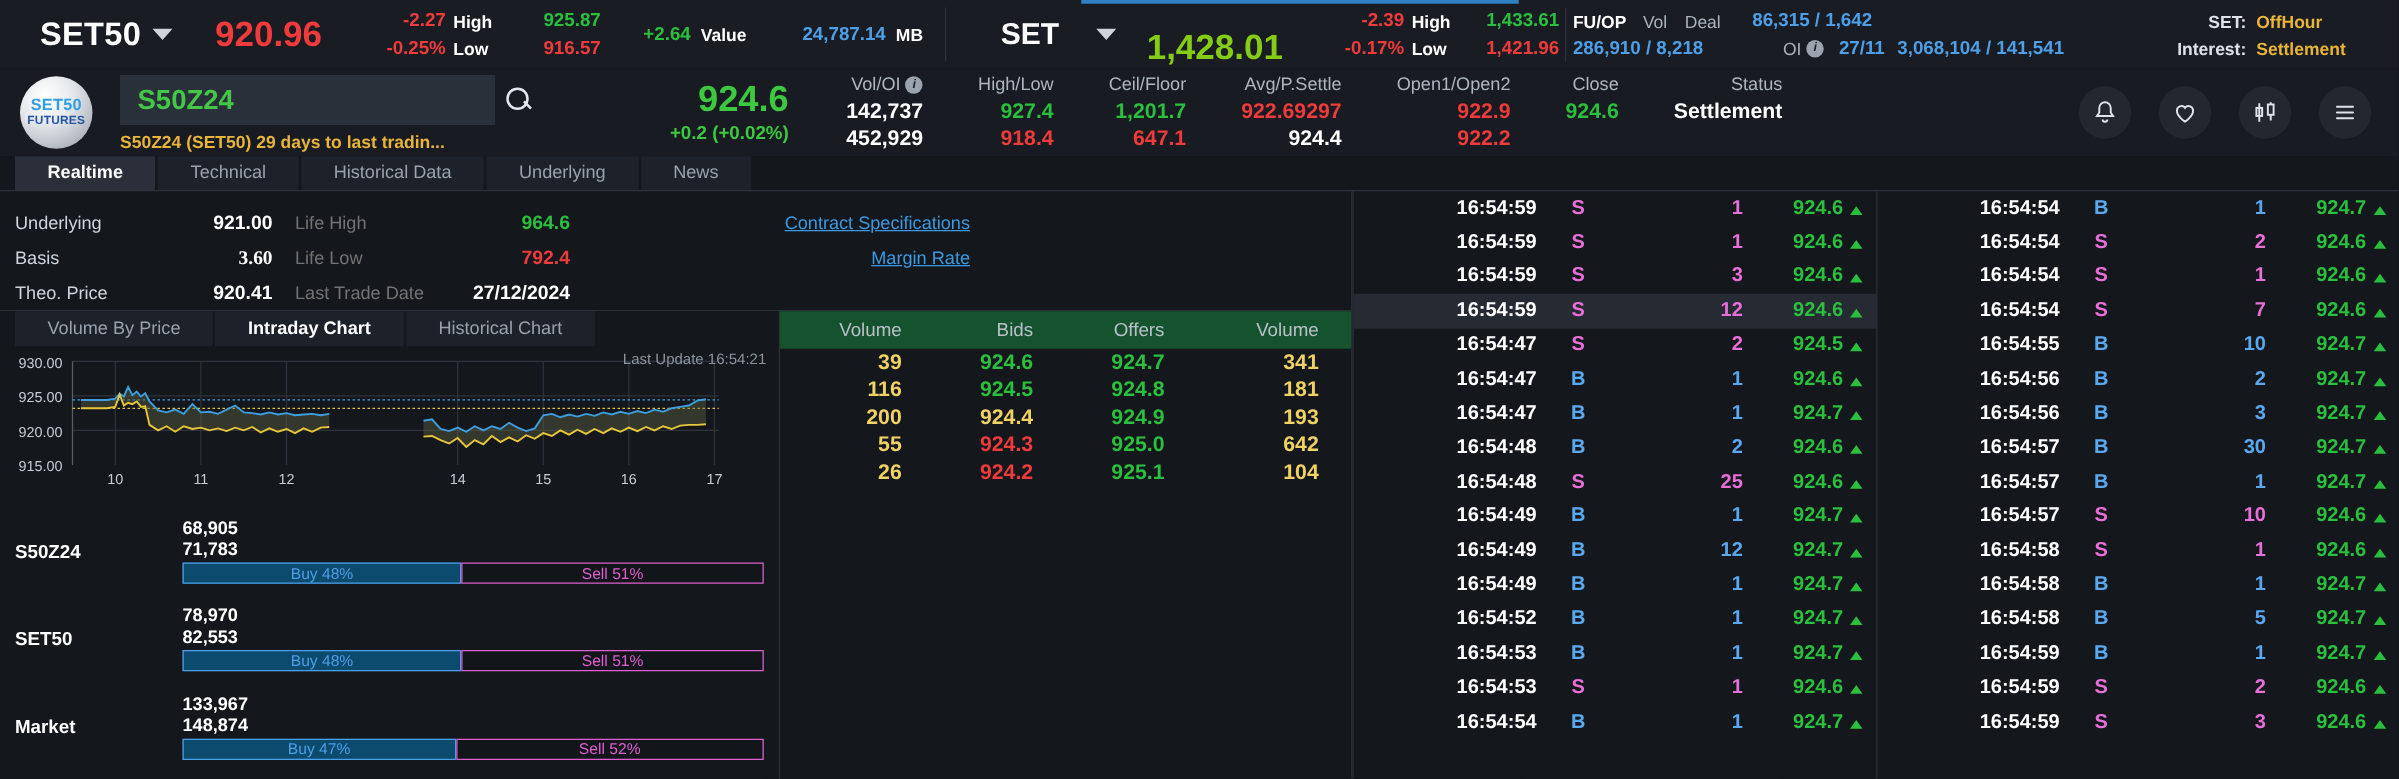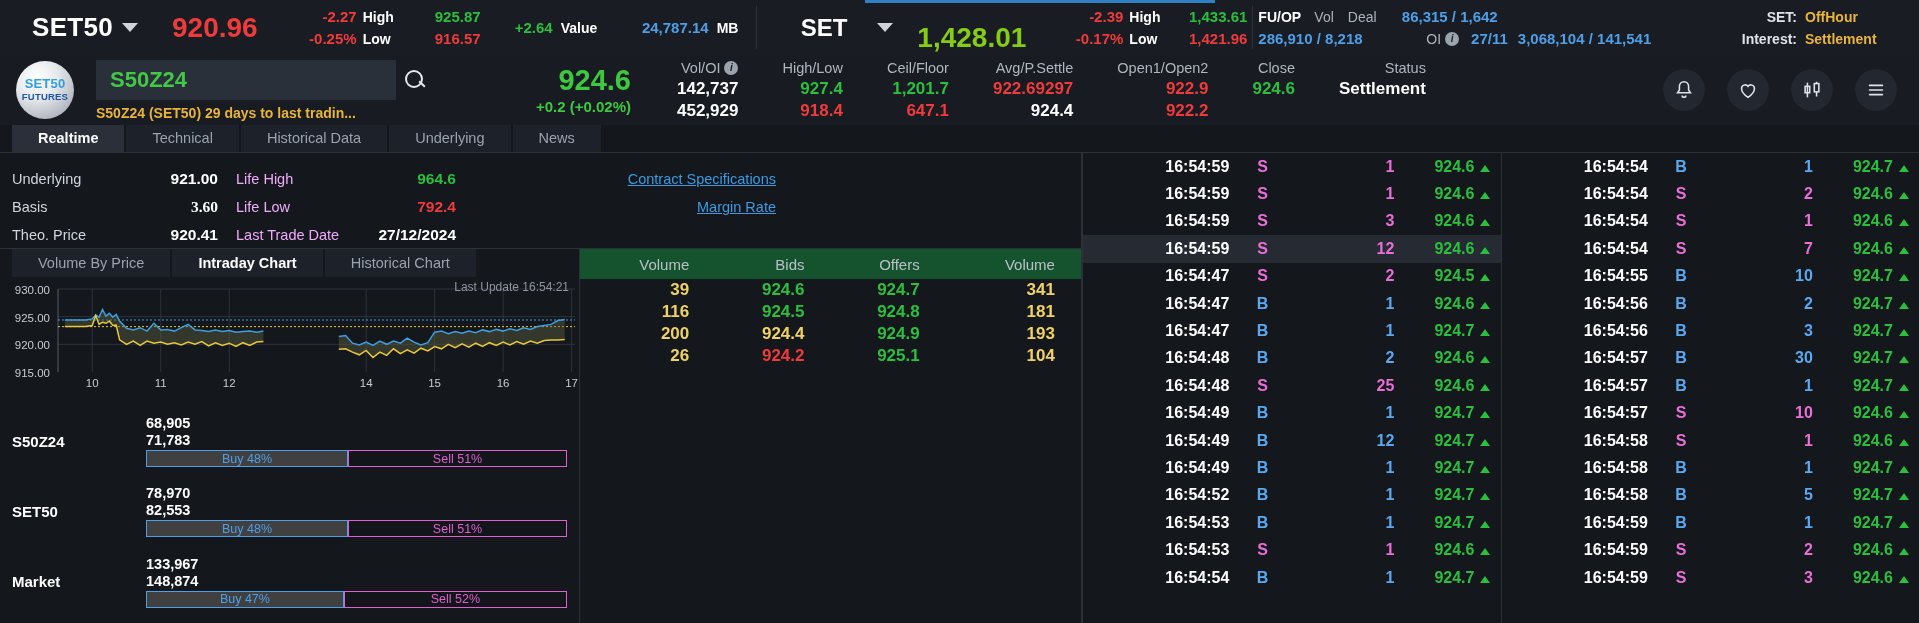--- a/index.html
+++ b/index.html
@@ -86,39 +86,39 @@
   
   .body { flex:1; display:flex; min-height:0; }
   .leftpane { width:1082px; display:flex; flex-direction:column; min-width:0; border-right:1px solid #2b3039;}
   .rightpane { flex:1; display:flex; min-width:0; }
 
   .infoblock { height:95px; display:flex; padding:12px 0 0 12px; flex:0 0 95px; }
   .infotbl { display:flex; }
   .ik { font-size:14.5px; color:#cfd5dd; line-height:28px; }
   .iv { font-size:15.5px; font-weight:bold; line-height:28px; text-align:right; }
   .col-k1 { width:108px; } .col-v1 { width:98px; }
-  .col-k2 { width:128px; padding-left:18px; color:#f0abfc;} .col-v2 { width:110px; }
+  .col-k2 { width:128px; padding-left:18px; color:#737373;} .col-v2 { width:110px; }
   .links { margin-left:90px; display:flex; flex-direction:column; align-items:flex-end; width:230px; }
   .links a { font-size:14.5px; color:#3b9ae1; text-decoration:underline; line-height:28px; }
 
   .midrow { flex:1; display:flex; min-height:0; border-top:1px solid #2b3039; }
-  .chartcol { width:580px; display:flex; flex-direction:column; border-right:1px solid #2b3039; min-width:0;}
+  .chartcol { width:624px; display:flex; flex-direction:column; border-right:1px solid #2b3039; min-width:0;}
   .charttabs { height:28px; display:flex; align-items:flex-end; flex:0 0 28px; background:#14171c; }
   .charttabs .tab { background:#1d2129; }
   .chartwrap { height:125px; position:relative; flex:0 0 125px; }
   .lastupd { position:absolute; right:10px; top:3px; font-size:12px; color:#8d95a0; }
 
   .bsblock { flex:1; padding:4px 12px 6px 6px; display:flex; flex-direction:column; justify-content:space-around; }
   .bsrow { display:flex; align-items:center; height:42px; }
   .bsname { width:140px; font-size:15px; font-weight:bold; color:#fff; padding-left:6px; }
   .bsbars { flex:1; }
   .bsnums { display:flex; justify-content:space-between; font-size:14.5px; font-weight:bold; color:#fff; line-height:17px;flex-direction:column; }
   .bsbar { display:flex; height:17px; margin-top:1px; }
   .buybar { border:1px solid #4d9fe8; display:flex; align-items:center; justify-content:center;
-            color:#4d9fe8; font-size:12.5px; background:#404040; }
+            color:#4d9fe8; font-size:12.5px; background:#0c4a6e; }
   .sellbar { border:1px solid #e05fd0; display:flex; align-items:center; justify-content:center;
              color:#e05fd0; font-size:12.5px; background:#12151a; }
 
   .bookcol { flex:1; display:flex; flex-direction:column; min-width:0; }
   .bookhead { display:flex; height:30px; align-items:center; background:#14532d; }
   .bookhead div { font-size:15px; color:#b9c0c9; text-align:right; padding-right:26px; }
   .bookrow { display:flex; height:22px; align-items:center; }
   .bookrow div { font-size:17px; font-weight:bold; text-align:right; padding-right:26px; }
   .bc1 { width:27%; } .bc2 { width:23%; } .bc3 { width:23%; } .bc4 { width:27%; }
   .vol-y { color:#f0d264; }
@@ -460,20 +460,26 @@
                 <div class="bc3" style="color: rgb(43, 191, 62);">924.8</div>
                 <div class="bc4 vol-y">181</div>
               </div>
               <div class="bookrow">
                 <div class="bc1 vol-y">200</div>
                 <div class="bc2" style="color: rgb(240, 210, 100);">924.4</div>
                 <div class="bc3" style="color: rgb(43, 191, 62);">924.9</div>
                 <div class="bc4 vol-y">193</div>
               </div>
               <div class="bookrow">
+                <div class="bc1 vol-y">55</div>
+                <div class="bc2" style="color: rgb(239, 59, 59);">924.3</div>
+                <div class="bc3" style="color: rgb(43, 191, 62);">925.0</div>
+                <div class="bc4 vol-y">642</div>
+              </div>
+              <div class="bookrow">
                 <div class="bc1 vol-y">26</div>
                 <div class="bc2" style="color: rgb(239, 59, 59);">924.2</div>
                 <div class="bc3" style="color: rgb(43, 191, 62);">925.1</div>
                 <div class="bc4 vol-y">104</div>
               </div>
             </div>
         </div>
 
       </div>
     </div>

